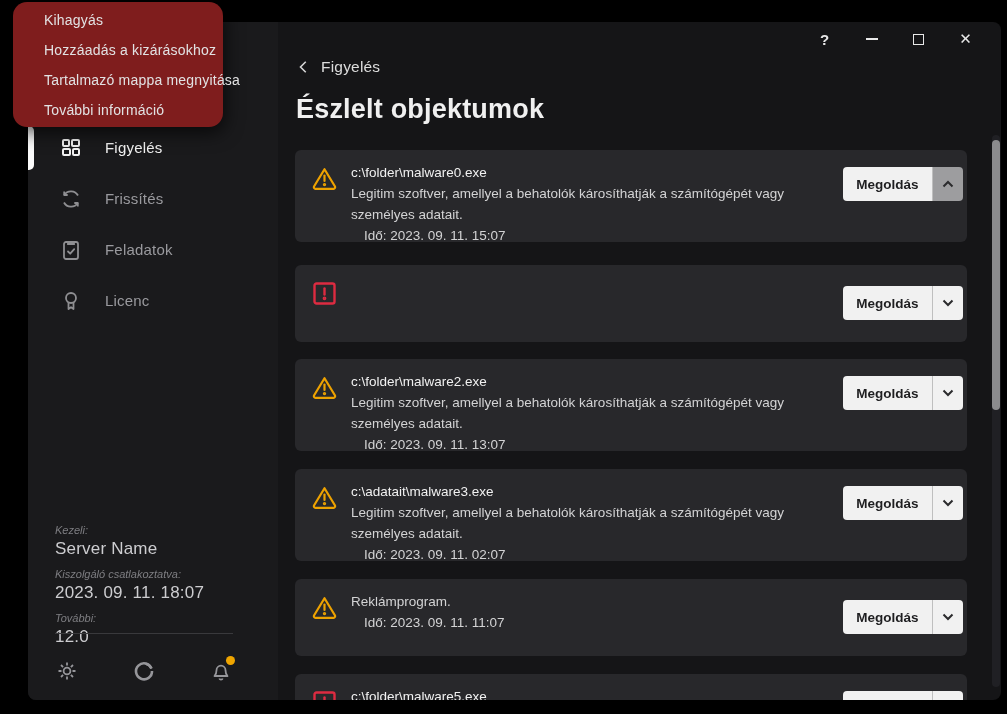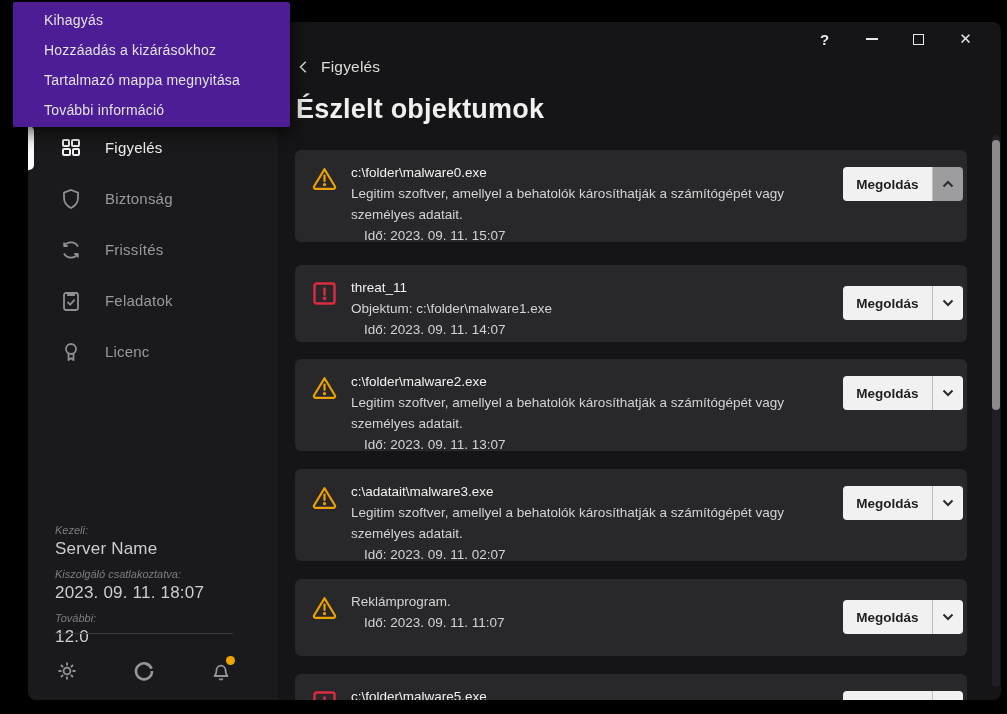--- a/index.html
+++ b/index.html
@@ -79,22 +79,22 @@
   
   .win-controls { position:absolute; top:2px; right:12px; display:flex; }
   .wc-btn { width:47px; height:30px; display:flex; align-items:center; justify-content:center;
             color:#e8e8e8; cursor:pointer; }
   .wc-help { font-size:15px; font-weight:bold; }
   .wc-min-glyph { display:block; width:12px; height:0; border-top:2px solid #e8e8e8; }
   .wc-max-glyph { display:block; width:11px; height:11px; border:1.5px solid #e8e8e8; }
   .wc-close { font-size:15px; }
 
   
-  .context-menu { position:absolute; left:13px; top:2px; width:277px; height:125px;
-                  background:#4c1d95; border-radius:2px; z-index:50; padding-top:3px;
+  .context-menu { position:absolute; left:13px; top:2px; width:210px; height:125px;
+                  background:#7f1d1d; border-radius:14px; z-index:50; padding-top:3px;
                   box-shadow:2px 6px 18px rgba(0,0,0,.65); }
   .menu-item { height:30px; line-height:30px; padding-left:31px; font-size:14px;
                color:#e2e2e3; letter-spacing:.2px; cursor:pointer; white-space:nowrap; }
 </style>
 </head>
 <body>
 
 <div class="stage">
   <div class="window">
 
@@ -107,28 +107,20 @@
             <svg viewBox="0 0 24 24" fill="none" stroke="currentColor" stroke-width="2">
               <rect x="4" y="4" width="6" height="6" rx="1"></rect>
               <rect x="13" y="4" width="7" height="6" rx="1"></rect>
               <rect x="4" y="13" width="7" height="6" rx="1"></rect>
               <rect x="14" y="13" width="6" height="6" rx="1"></rect>
             </svg>
           </span>
           <span class="nlabel">Figyelés</span>
         </div>
 
-        <div class="nav-item" data-active="false">
-          <span class="nicon">
-            <svg viewBox="0 0 24 24" fill="none" stroke="currentColor" stroke-width="1.8">
-              <path d="M12 3l7 2.6v5.2c0 4.8-2.9 8.3-7 10.2-4.1-1.9-7-5.4-7-10.2V5.6L12 3z"></path>
-            </svg>
-          </span>
-          <span class="nlabel">Biztonság</span>
-        </div>
 
         <div class="nav-item" data-active="false">
           <span class="nicon">
             <svg viewBox="0 0 24 24" fill="none" stroke="currentColor" stroke-width="1.8">
               <path d="M19 8.5A8 8 0 0 0 5.2 8"></path>
               <path d="M5 15.5A8 8 0 0 0 18.8 16"></path>
               <path d="M5.2 4.5V8h3.5" stroke-linejoin="round"></path>
               <path d="M18.8 19.5V16h-3.5" stroke-linejoin="round"></path>
             </svg>
           </span>
@@ -229,25 +221,20 @@
 
       <article class="card h-short" style="top:243px" data-severity="critical">
 
         <span class="sev-icon critical">
           <svg viewBox="0 0 27 27" fill="none" stroke="#dd2b41" stroke-width="2.4">
             <rect x="3.5" y="3.5" width="20" height="20" rx="2"></rect>
             <path d="M13.5 8.5v6" stroke-linecap="round"></path>
               <circle cx="13.5" cy="18.3" r="0.7" fill="#dd2b41"></circle>
           </svg>
         </span>
-        <div class="card-text">
-          <div class="card-title">threat_11</div>
-          <div class="card-desc">Objektum: c:\folder\malware1.exe</div>
-          <div class="card-time">Idő: 2023. 09. 11. 14:07</div>
-        </div>
         <div class="split-btn" data-expanded="false">
           <button class="resolve">Megoldás</button>
           <button class="chev">
             <svg viewBox="0 0 12 8" fill="none" stroke="currentColor" stroke-width="2">
                 <polyline points="1.5 1.5 6 6 10.5 1.5"></polyline>
               </svg>
           </button>
         </div>
       </article>
 

